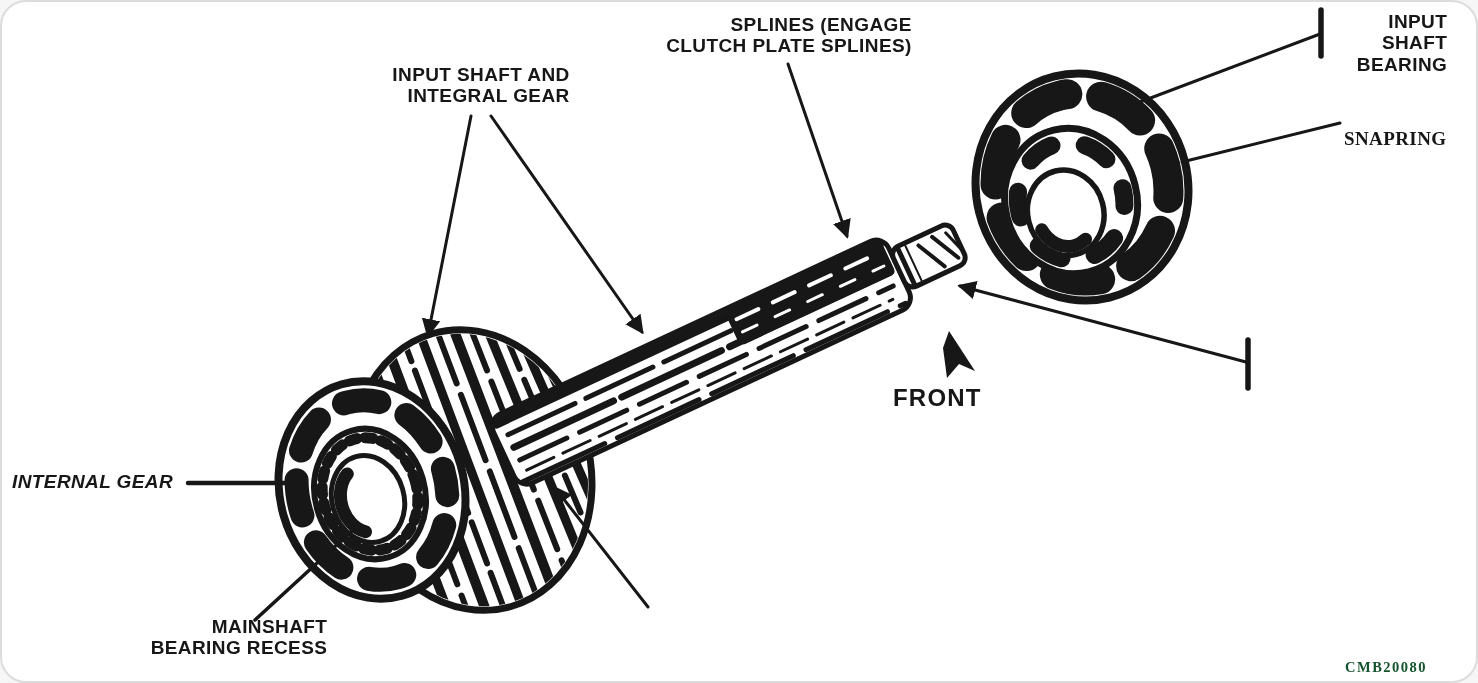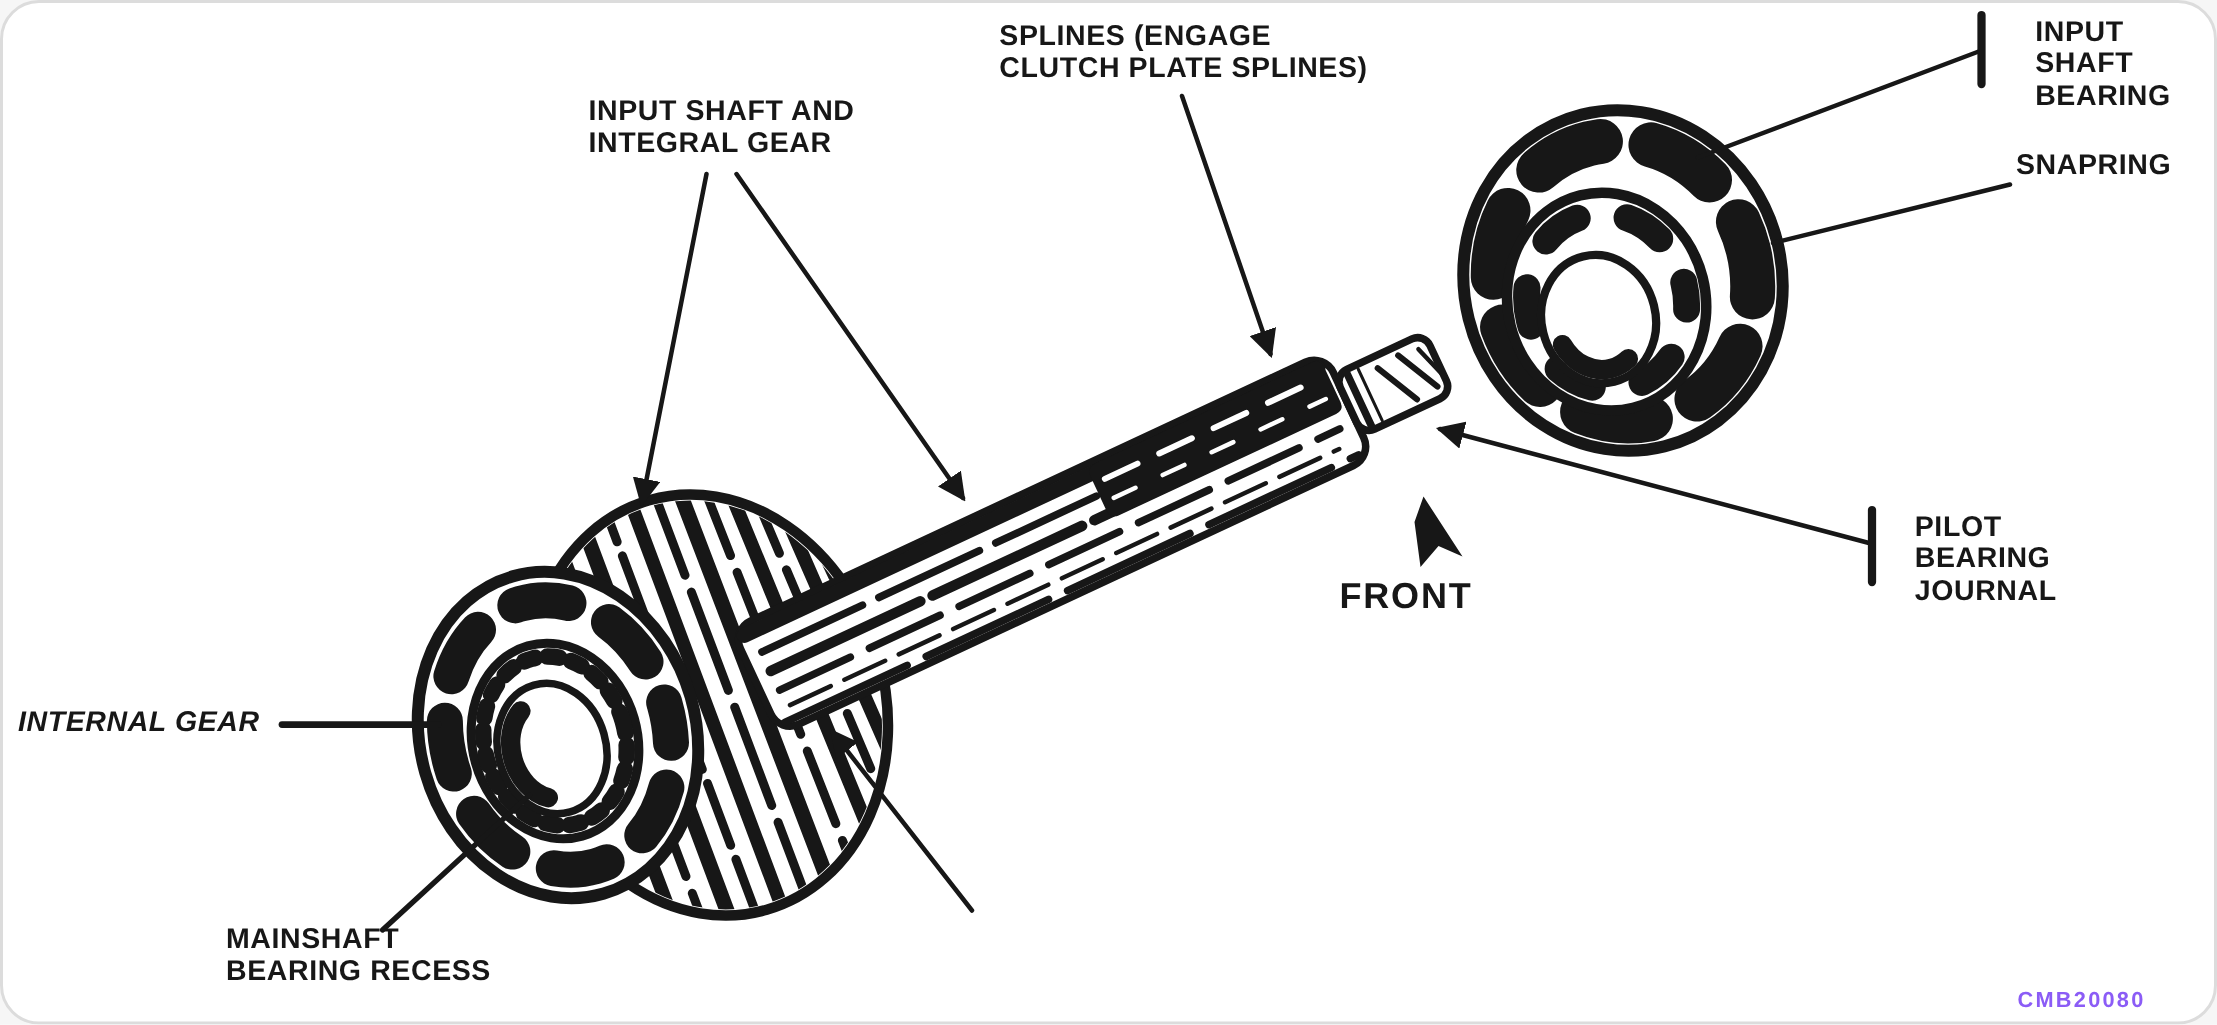--- a/index.html
+++ b/index.html
@@ -15,38 +15,38 @@
   }
   svg.art{position:absolute;left:0;top:0;width:1478px;height:683px;}
   .lbl{
     position:absolute;
     font-weight:700;
     font-size:19px;
     line-height:1.12;
     letter-spacing:.4px;
     color:#171717;
     white-space:pre-line;
-    text-align:left;
+    text-align:right;
     user-select:none;
   }
   .lbl.left{text-align:left;}
   .lbl.cx{transform:translateX(-50%);}
   .lbl-splines{left:787px;top:12px;}
   .lbl-isg{left:479px;top:62px;}
   .lbl-bearing{left:1400px;top:9px;}
-  .lbl-snapring{left:1342px;top:98px;}
+  .lbl-snapring{left:1342px;top:126px;font-family:Liberation Serif, serif;}
   .lbl-pilot{left:1341px;top:339px;}
   .lbl-front{left:891px;top:383px;font-size:24px;letter-spacing:1.2px;}
   .lbl-internal{left:10px;top:469px;font-style:italic;}
   .lbl-mainshaft{left:237px;top:614px;}
   .lbl-groove{left:654px;top:609px;}
   .figcode{
     position:absolute;left:1343px;top:657px;
     font-weight:700;font-size:14.5px;letter-spacing:1.5px;
-    color:#8b5cf6;font-family:Liberation Sans, sans-serif;
+    color:#14532d;font-family:Liberation Serif, serif;
   }
 </style>
 </head>
 <body>
 
 <div class="page">
 
   <svg class="art" viewBox="0 0 1478 683" aria-hidden="true">
     <defs>
       <marker id="ah" viewBox="0 0 10 10" refX="8.5" refY="5" markerWidth="6.2" markerHeight="6.2" orient="auto-start-reverse">
@@ -142,21 +142,19 @@
     <path d="M947,329 L973,369 L957,362 L945,376 L941,346 Z" fill="#171717" stroke="none"></path>
   </svg>
 
   <div class="lbl cx lbl-splines">SPLINES (ENGAGE
 CLUTCH PLATE SPLINES)</div>
   <div class="lbl cx lbl-bearing">INPUT SHAFT
 BEARING</div>
   <div class="lbl cx lbl-isg">INPUT SHAFT AND
 INTEGRAL GEAR</div>
   <div class="lbl left lbl-snapring">SNAPRING</div>
-  <div class="lbl cx lbl-pilot">PILOT BEARING
-JOURNAL</div>
   <div class="lbl left lbl-front">FRONT</div>
   <div class="lbl left lbl-internal">INTERNAL GEAR</div>
   <div class="lbl cx lbl-mainshaft">MAINSHAFT
 BEARING RECESS</div>
   <div class="figcode">CMB20080</div>
 
 </div>
 
 </body></html>

